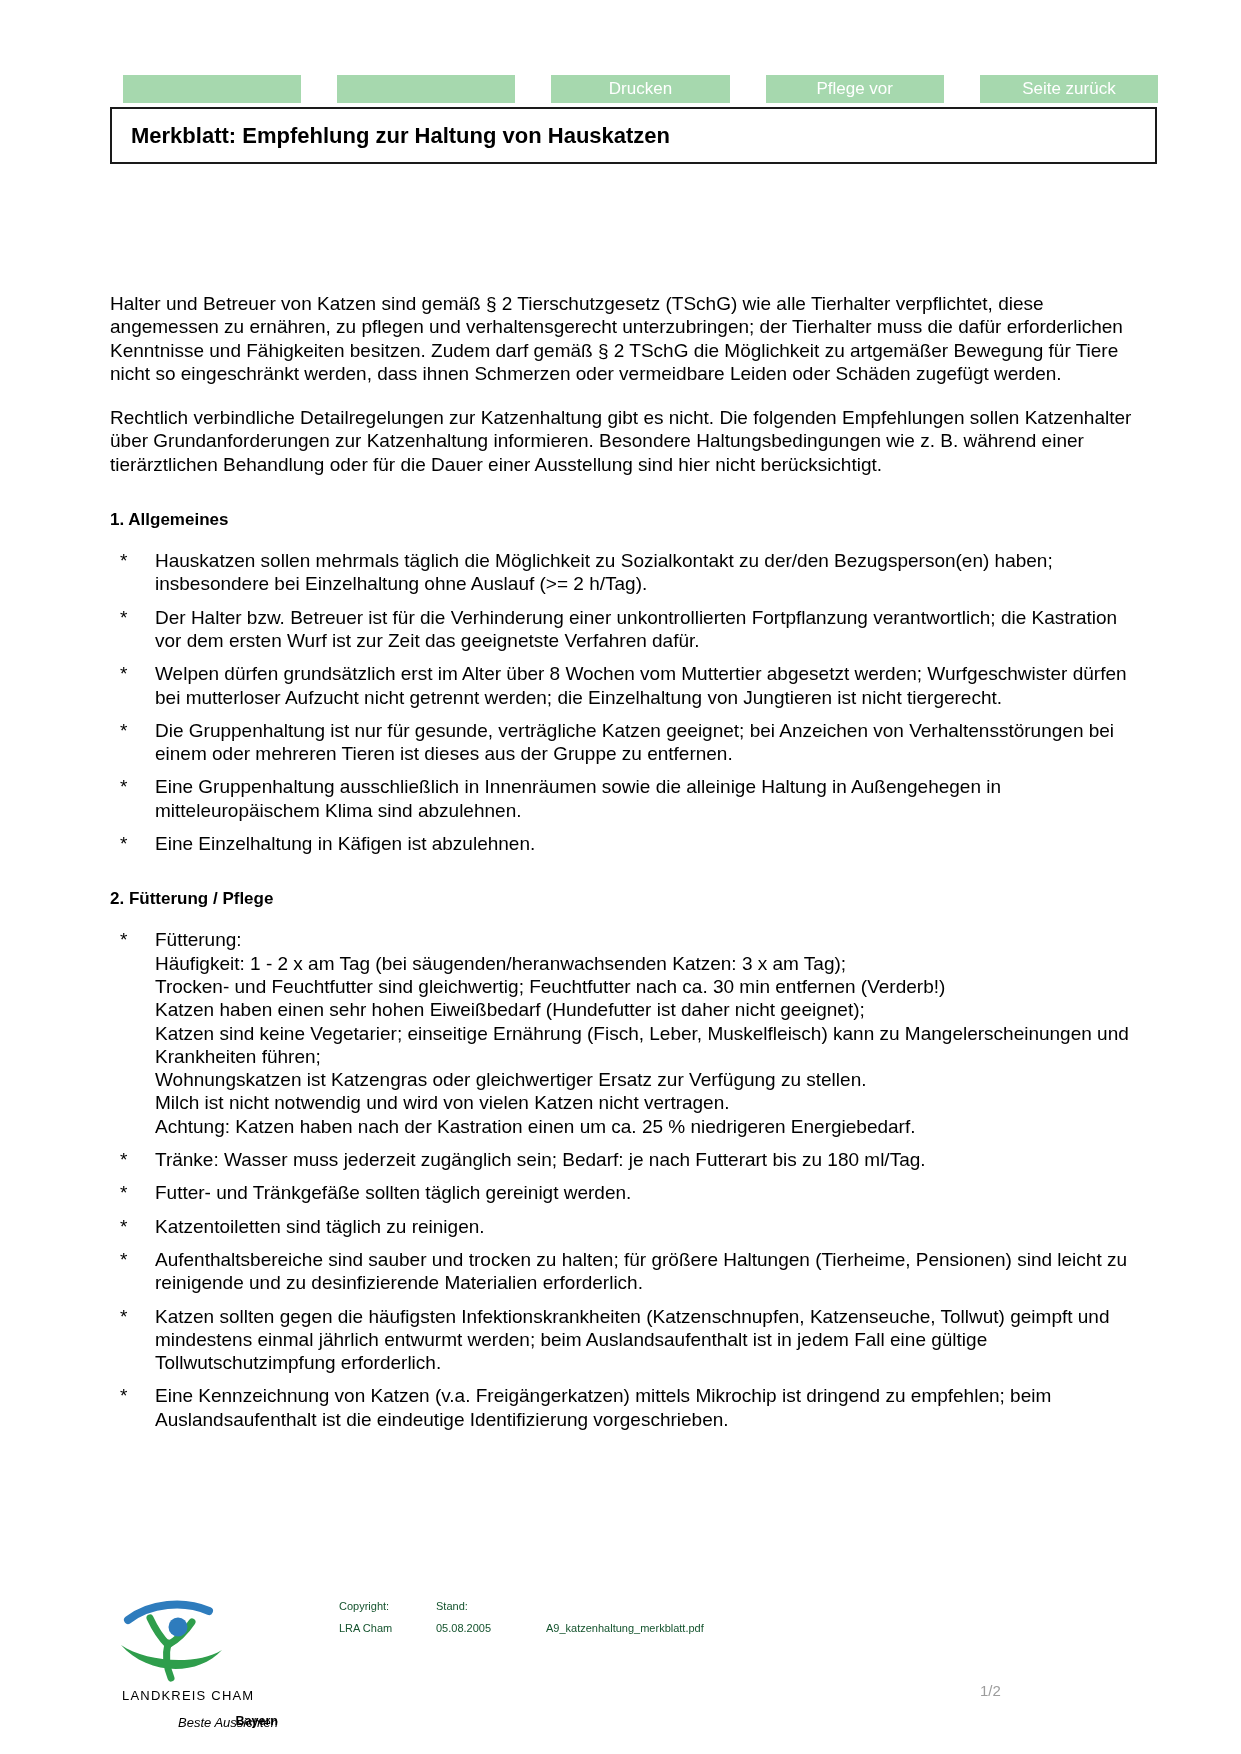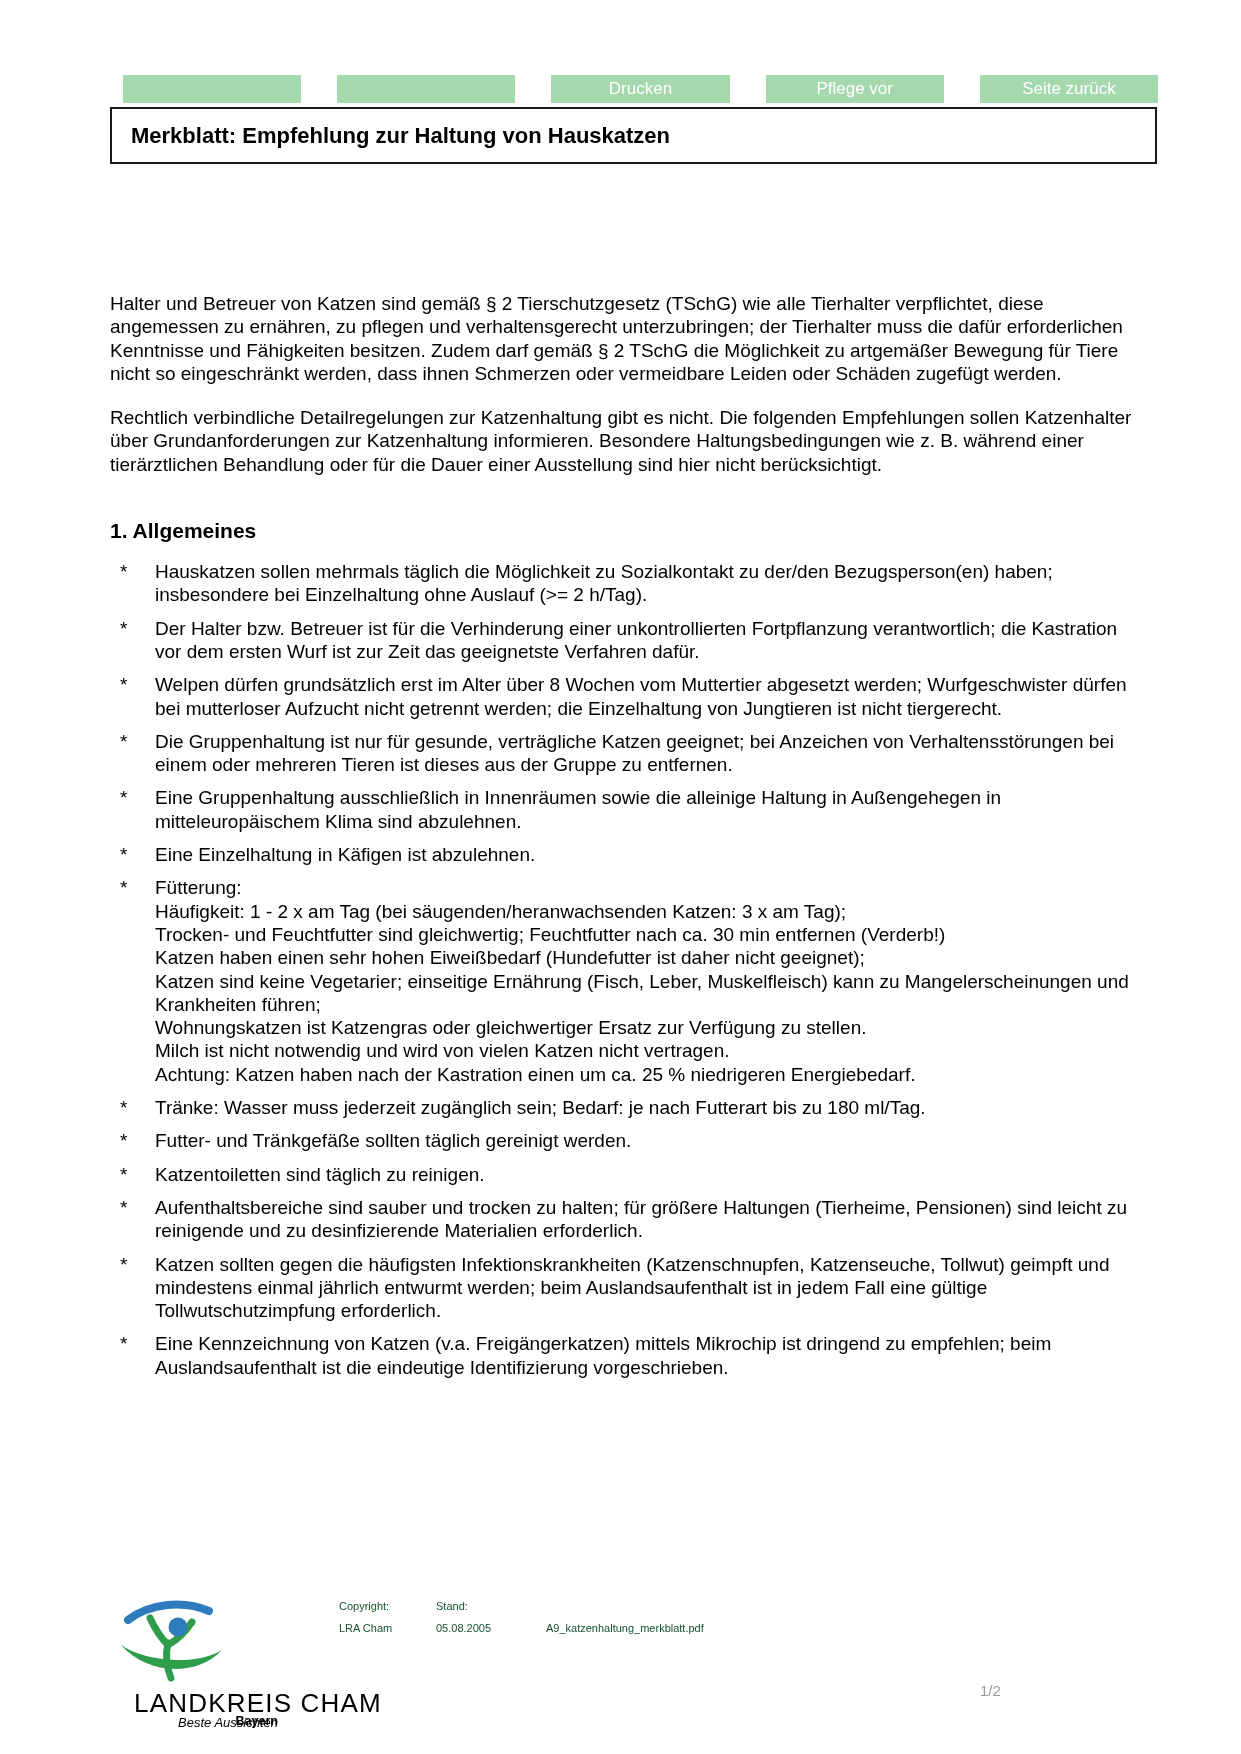--- a/index.html
+++ b/index.html
@@ -53,24 +53,24 @@
   
   .content{
     position:absolute;
     left:110px; top:292px;
     width:1027px;
     font-size:19px;
     line-height:23.3px;
   }
   .para{margin:0 0 21px 0;}
   h2.sec{
-    font-size:21px;
+    font-size:17px;
     font-weight:bold;
     line-height:26px;
-    margin:42px 0 16px 0;
+    margin:31px 0 16px 0;
   }
   ul.blist{
     list-style:none;
     margin:0; padding:0;
   }
   ul.blist li{
     display:flex;
     margin:0 0 10px 0;
   }
   .bmark{
@@ -87,22 +87,22 @@
     position:absolute;
     left:110px; top:1598px;
     width:168px; height:132px;
   }
   .footer-logo svg{position:absolute; left:6px; top:0;}
   .logo-tagline{
     position:absolute; right:0; top:74px;
     font-size:13px; font-style:italic; white-space:nowrap;margin-top:43px;
   }
   .logo-name{
-    position:absolute; left:24px; top:90px;
-    font-size:26px; letter-spacing:1.2px; white-space:nowrap;
+    position:absolute; left:12px; top:90px;
+    font-size:13px; letter-spacing:1.2px; white-space:nowrap;
   }
   .logo-region{
     position:absolute; right:0; top:116px;
     font-size:12.5px; font-weight:bold;
   }
   .copyright-block{
     position:absolute;
     left:339px; top:1600px;
     display:grid;
     grid-template-columns:97px 110px auto;
@@ -160,20 +160,21 @@
       <li>
         <span class="bmark">*</span>
         <span class="btext">Eine Gruppenhaltung ausschließlich in Innenräumen sowie die alleinige Haltung in Außengehegen in mitteleuropäischem Klima sind abzulehnen.</span>
       </li>
       <li>
         <span class="bmark">*</span>
         <span class="btext">Eine Einzelhaltung in Käfigen ist abzulehnen.</span>
       </li>
     </ul>
 
+    <h2 class="sec">2. Fütterung / Pflege</h2>
     <ul class="blist">
       <li>
         <span class="bmark">*</span>
         <span class="btext">Fütterung:
 Häufigkeit: 1 - 2 x am Tag (bei säugenden/heranwachsenden Katzen: 3 x am Tag);
 Trocken- und Feuchtfutter sind gleichwertig; Feuchtfutter nach ca. 30 min entfernen (Verderb!)
 Katzen haben einen sehr hohen Eiweißbedarf (Hundefutter ist daher nicht geeignet);
 Katzen sind keine Vegetarier; einseitige Ernährung (Fisch, Leber, Muskelfleisch) kann zu Mangelerscheinungen und Krankheiten führen;
 Wohnungskatzen ist Katzengras oder gleichwertiger Ersatz zur Verfügung zu stellen.
 Milch ist nicht notwendig und wird von vielen Katzen nicht vertragen.

